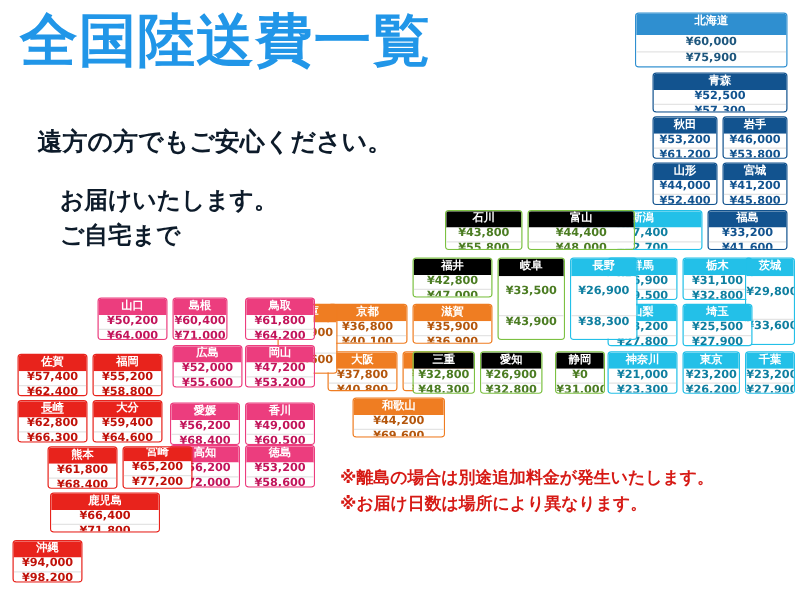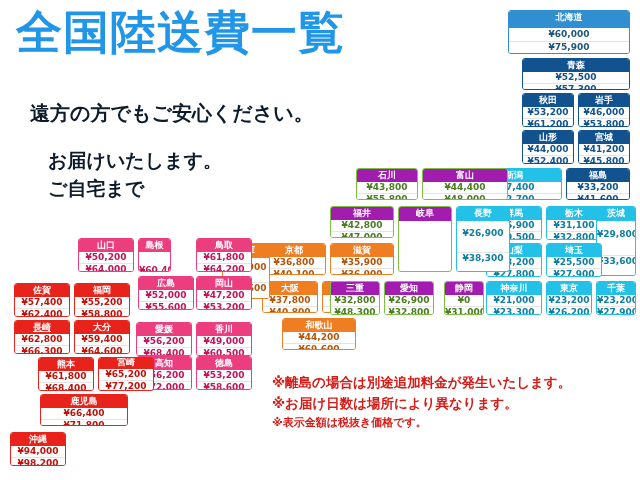--- a/index.html
+++ b/index.html
@@ -60,21 +60,21 @@
 
   .t-tohoku{border-color:#12538f;}
   .t-tohoku .hd{background:#12538f;}
   .t-tohoku .v{color:#12538f;}
 
   .t-kanto{border-color:#23c0e8;}
   .t-kanto .hd{background:#23c0e8;}
   .t-kanto .v{color:#0f7fa0;}
 
   .t-chubu{border-color:#7cc142;}
-  .t-chubu .hd{background:#a21caf;}
+  .t-chubu .hd{background:#000000;}
   .t-chubu .v{color:#4b7c22;}
 
   .t-kansai{border-color:#ef7d22;}
   .t-kansai .hd{background:#ef7d22;}
   .t-kansai .v{color:#b4560c;}
 
   .t-chugoku{border-color:#ec3d7e;}
   .t-chugoku .hd{background:#ec3d7e;}
   .t-chugoku .v{color:#c2145a;}
 
@@ -234,20 +234,24 @@
       </div>
       <div class="pref t-chubu" style="left: 330px; top: 206px; width: 64px; height: 32px;">
         <div class="hd" style="height: 12px;">福井</div>
         <div class="vals">
           <div class="v">¥42,800</div>
           <div class="v">¥47,000</div>
         </div>
       </div>
       <div class="pref t-chubu" style="left: 398px; top: 206px; width: 54px; height: 66px;">
         <div class="hd" style="height: 12px;">岐阜</div>
+        <div class="vals">
+          <div class="v">¥33,500</div>
+          <div class="v">¥43,900</div>
+        </div>
       </div>
       <div class="pref t-kanto" style="left: 456px; top: 206px; width: 54px; height: 66px;">
         <div class="hd" style="height: 12px;">長野</div>
         <div class="vals">
           <div class="v">¥26,900</div>
           <div class="v">¥38,300</div>
         </div>
       </div>
       <div class="pref t-kansai" style="left: 330px; top: 243px; width: 64px; height: 32px;">
         <div class="hd" style="height: 12px;">滋賀</div>
@@ -312,21 +316,21 @@
           <div class="v">¥60,600</div>
         </div>
       </div>
       <div class="pref t-chugoku" style="left: 78px; top: 238px; width: 56px; height: 34px;">
         <div class="hd" style="height: 12px;">山口</div>
         <div class="vals">
           <div class="v">¥50,200</div>
           <div class="v">¥64,000</div>
         </div>
       </div>
-      <div class="pref t-chugoku" style="left: 138px; top: 238px; width: 33px; height: 34px; gap: 13px;">
+      <div class="pref t-chugoku" style="left: 138px; top: 238px; width: 44px; height: 34px;">
         <div class="hd" style="height: 12px;">島根</div>
         <div class="vals">
           <div class="v">¥60,400</div>
           <div class="v">¥71,000</div>
         </div>
       </div>
       <div class="pref t-chugoku" style="left: 196px; top: 238px; width: 56px; height: 34px;">
         <div class="hd" style="height: 12px;">鳥取</div>
         <div class="vals">
           <div class="v">¥61,800</div>
@@ -429,16 +433,15 @@
         <div class="vals">
           <div class="v">¥94,000</div>
           <div class="v">¥98,200</div>
         </div>
       </div>
     </div>
 
   <div class="note-wrap">
     <div class="note1">※離島の場合は別途追加料金が発生いたします。</div>
     <div class="note2">※お届け日数は場所により異なります。</div>
-    <div class="note3">※表示金額は税抜き価格です。</div>
   </div>
 
 </div>
 
 </body></html>

